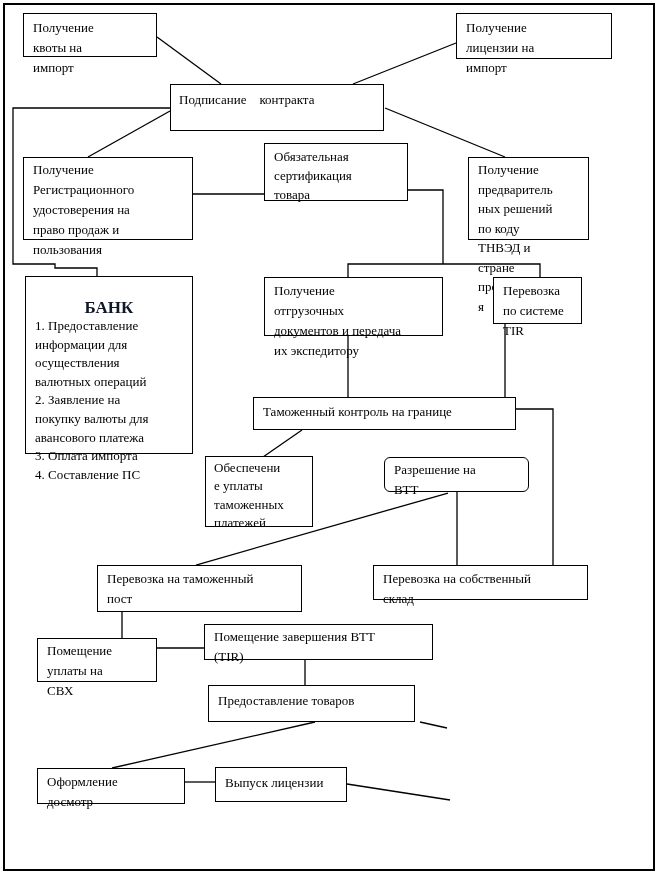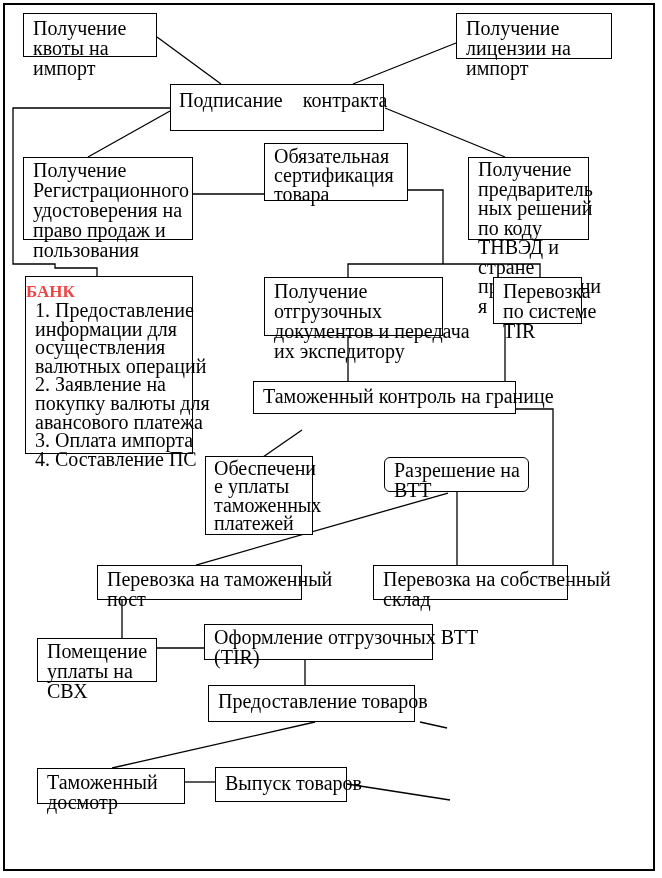--- a/index.html
+++ b/index.html
@@ -14,25 +14,25 @@
     position:absolute;left:3px;top:3px;width:652px;height:868px;
     border:2px solid #000;box-sizing:border-box;
   }
   #connector-layer{position:absolute;left:0;top:0;width:662px;height:878px;}
   #box-layer{position:absolute;left:0;top:0;width:662px;height:878px;}
   .fbox{
     position:absolute;border:1px solid #000;background:#fff;
     box-sizing:border-box;overflow:visible;
   }
   .ftext{
-    white-space:pre;font-size:20px;color:#000;font-family:Liberation Serif, serif;
+    white-space:pre;font-size:13px;color:#000;font-family:Liberation Serif, serif;
   }
   .fhead{
-    font-weight:bold;text-align:left;font-size:17px;
-    padding-top:6px;line-height:18px;color:#ef4444;
+    font-weight:bold;text-align:center;font-size:17px;
+    padding-top:6px;line-height:18px;color:#0f172a;margin-top:16px;
   }
 </style>
 </head>
 <body>
 
 <div id="canvas">
   <div id="page-border"></div>
   <svg id="connector-layer" width="662" height="878" viewBox="0 0 662 878">
       <polyline points="157,37 221,84" fill="none" stroke="#000000" stroke-width="1.3"></polyline>
       <polyline points="456,43 353,84" fill="none" stroke="#000000" stroke-width="1.3"></polyline>
@@ -108,54 +108,54 @@
         <div class="ftext" style="padding-top: 3px; padding-left: 9px; line-height: 20px;">Получение
 отгрузочных
 документов и передача
 их экспедитору</div>
       </div>
       <div class="fbox" style="left: 493px; top: 277px; width: 89px; height: 47px;">
         <div class="ftext" style="padding-top: 3px; padding-left: 9px; line-height: 20px;">Перевозка
 по системе
 TIR</div>
       </div>
-      <div class="fbox" style="left: 253px; top: 381px; width: 263px; height: 33px;">
+      <div class="fbox" style="left: 253px; top: 397px; width: 263px; height: 33px;">
         <div class="ftext" style="padding-top: 4px; padding-left: 9px; line-height: 20px;">Таможенный контроль на границе</div>
       </div>
-      <div class="fbox" style="left: 205px; top: 456px; width: 108px; height: 79px;">
+      <div class="fbox" style="left: 205px; top: 456px; width: 108px; height: 71px;">
         <div class="ftext" style="padding-top: 2px; padding-left: 8px; line-height: 18.4px;">Обеспечени
 е уплаты
 таможенных
 платежей</div>
       </div>
       <div class="fbox" style="left: 384px; top: 457px; width: 145px; height: 35px; border-radius: 6px;">
         <div class="ftext" style="padding-top: 2px; padding-left: 9px; line-height: 20px;">Разрешение на
 ВТТ</div>
       </div>
-      <div class="fbox" style="left: 97px; top: 565px; width: 205px; height: 35px;">
+      <div class="fbox" style="left: 97px; top: 565px; width: 205px; height: 47px;">
         <div class="ftext" style="padding-top: 3px; padding-left: 9px; line-height: 20px;">Перевозка на таможенный
 пост</div>
       </div>
-      <div class="fbox" style="left: 373px; top: 565px; width: 195px; height: 35px;">
+      <div class="fbox" style="left: 373px; top: 565px; width: 215px; height: 35px;">
         <div class="ftext" style="padding-top: 3px; padding-left: 9px; line-height: 20px;">Перевозка на собственный
 склад</div>
       </div>
       <div class="fbox" style="left: 37px; top: 638px; width: 120px; height: 44px;">
         <div class="ftext" style="padding-top: 2px; padding-left: 9px; line-height: 20px;">Помещение
 уплаты на
 СВХ</div>
       </div>
       <div class="fbox" style="left: 204px; top: 624px; width: 229px; height: 36px;">
-        <div class="ftext" style="padding-top: 2px; padding-left: 9px; line-height: 20px;">Оформление отгрузочных ВТТ
+        <div class="ftext" style="padding-top: 2px; padding-left: 9px; line-height: 20px;">Помещение завершения ВТТ
 (TIR)</div>
       </div>
       <div class="fbox" style="left: 208px; top: 685px; width: 207px; height: 37px;">
         <div class="ftext" style="padding-top: 5px; padding-left: 9px; line-height: 20px;">Предоставление товаров</div>
       </div>
       <div class="fbox" style="left: 37px; top: 768px; width: 148px; height: 36px;">
-        <div class="ftext" style="padding-top: 3px; padding-left: 9px; line-height: 20px;">Таможенный
+        <div class="ftext" style="padding-top: 3px; padding-left: 9px; line-height: 20px;">Оформление
 досмотр</div>
       </div>
       <div class="fbox" style="left: 215px; top: 767px; width: 132px; height: 35px;">
-        <div class="ftext" style="padding-top: 5px; padding-left: 9px; line-height: 20px;">Выпуск товаров</div>
+        <div class="ftext" style="padding-top: 5px; padding-left: 9px; line-height: 20px;">Выпуск лицензии</div>
       </div>
     </div>
 </div>
 
 </body></html>

